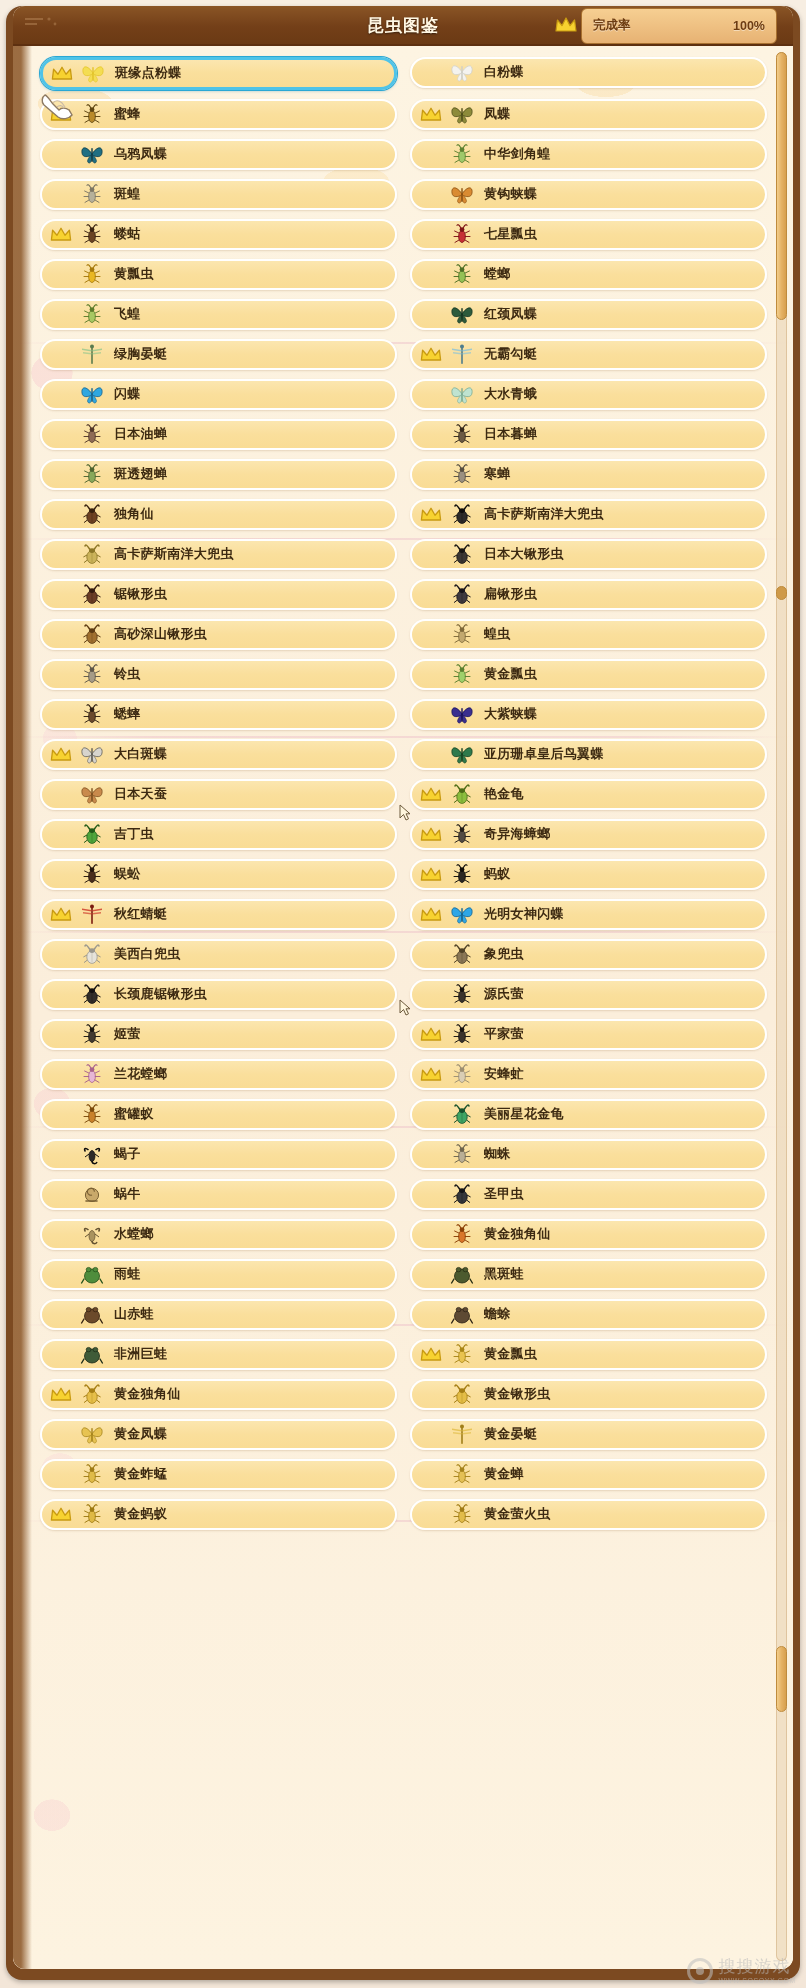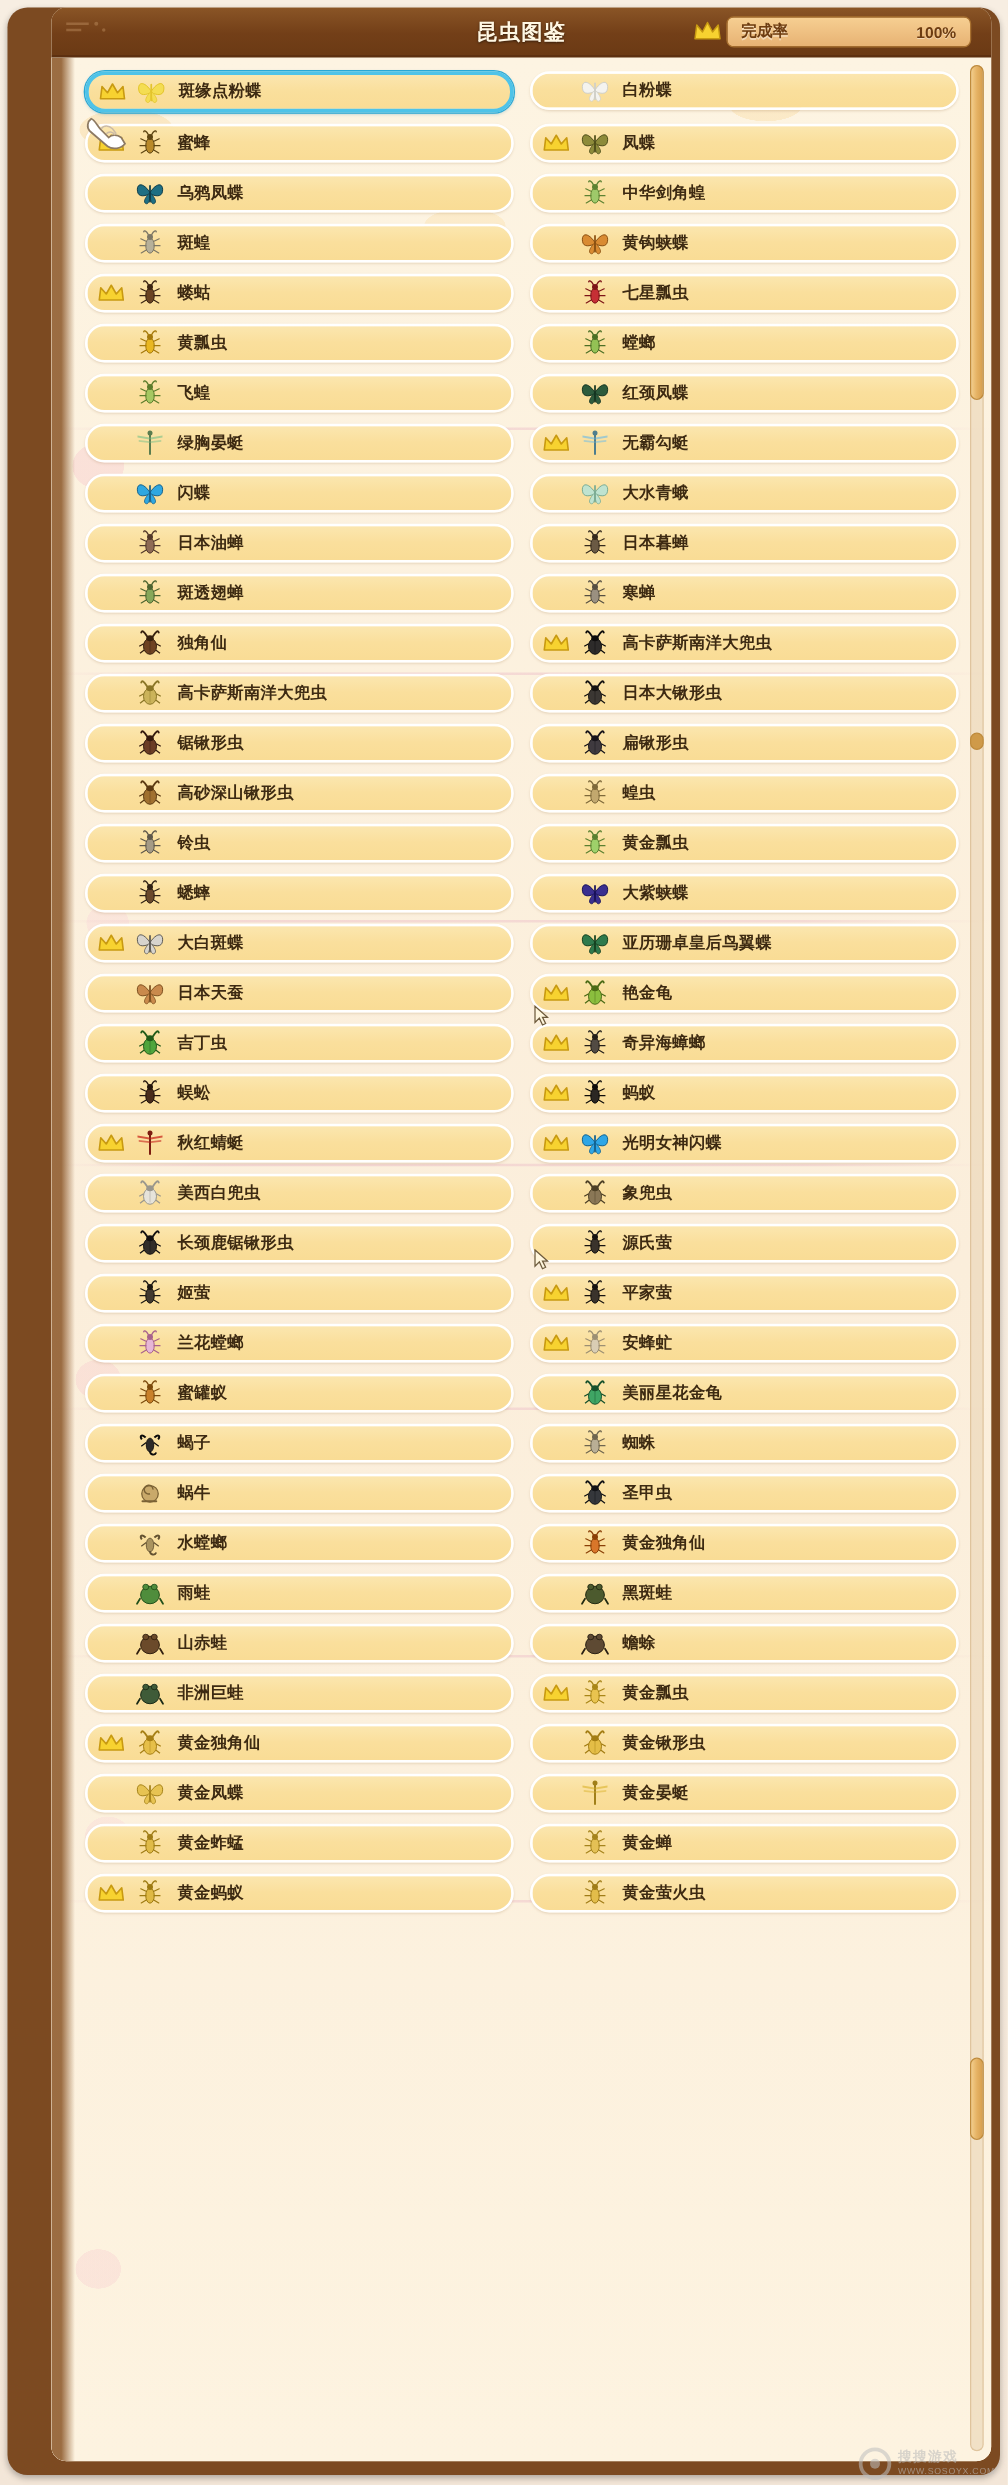--- a/index.html
+++ b/index.html
@@ -22,21 +22,20 @@
     background: #7c4a21;
     box-shadow: 0 2px 5px rgba(0,0,0,.28);
     overflow: hidden;
   }
   .frame-inner {
     position: absolute;
     left: 7px; top: 0; right: 7px; bottom: 11px;
     border-radius: 12px;
     background: #fdf4e0;
     overflow: hidden;
-    margin-left: 28px;
   }
   
   .titlebar {
     position: absolute; left:0; top:0; width:100%; height:40px;
     background: linear-gradient(180deg,#8a5526 0%,#733f18 55%,#6b3a14 100%);
     border-bottom: 2px solid #5d3010;
     display:flex; align-items:center; justify-content:center;
     z-index: 6;
   }
   .titlebar .deco {
@@ -49,21 +48,21 @@
     text-shadow: 0 1px 2px rgba(0,0,0,.55);
   }
   .completion {
     position:absolute; right:16px; top:7px;
     height:25px; display:flex; align-items:center; gap:4px;
   }
   .crown-big {
     width:22px; height:17px; position:relative; top:-1px;
   }
   .comp-pill {
-    width:196px; height:25px; border-radius:6px;
+    width:196px; height:36px; border-radius:6px;
     background: linear-gradient(180deg,#f6cf92 0%,#e7b273 100%);
     border:1.5px solid #a8702f;
     display:flex; align-items:center; justify-content:space-between;
     padding: 0 11px;
   }
   .comp-label, .comp-val {
     font-size:12.5px; font-weight:bold; color:#6d3c11;
     text-shadow: 0 1px 0 rgba(255,255,255,.45);
   }
   
@@ -175,21 +174,21 @@
   .wm-circle {
     width:26px; height:26px; border-radius:50%;
     border:3px solid #bfbfbf;
     position:relative;
   }
   .wm-circle::after{
     content:""; position:absolute; left:6px; top:6px;
     width:8px; height:8px; border-radius:50%; background:#bfbfbf;
   }
   .wm-text { display:flex; flex-direction:column; line-height:1; }
-  .wm-main { font-size:11px; font-weight:bold; color:#b9b9b9; letter-spacing:1px; }
+  .wm-main { font-size:17px; font-weight:normal; color:#b9b9b9; letter-spacing:1px; }
   .wm-sub { font-size:7px; color:#c4c4c4; letter-spacing:.6px; margin-top:2px;}
 </style>
 </head>
 <body>
 
 <div id="app">
   <div class="frame">
     <div class="frame-inner">
 
       <div class="titlebar">

